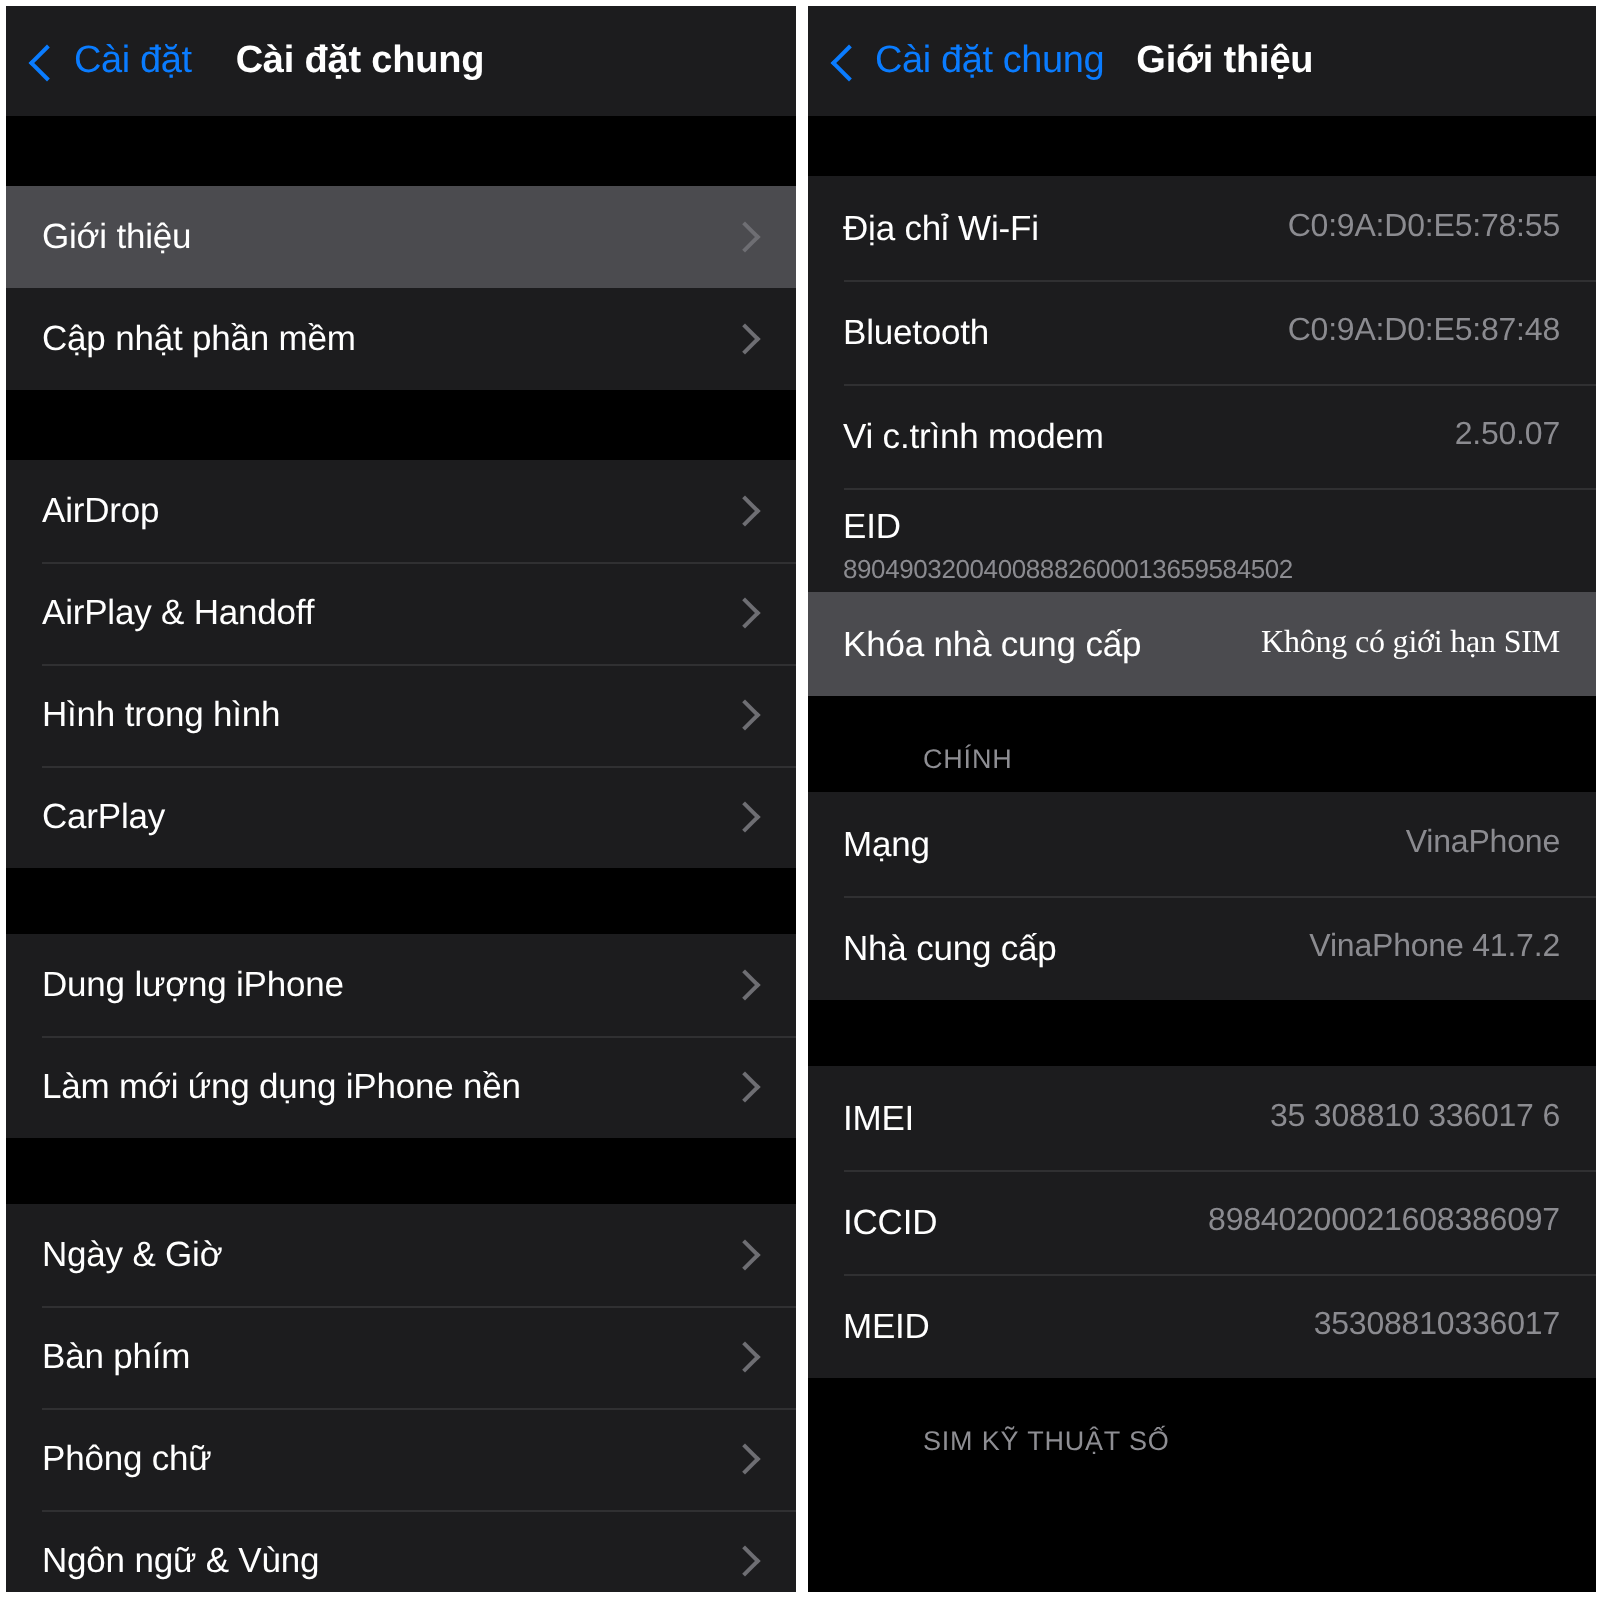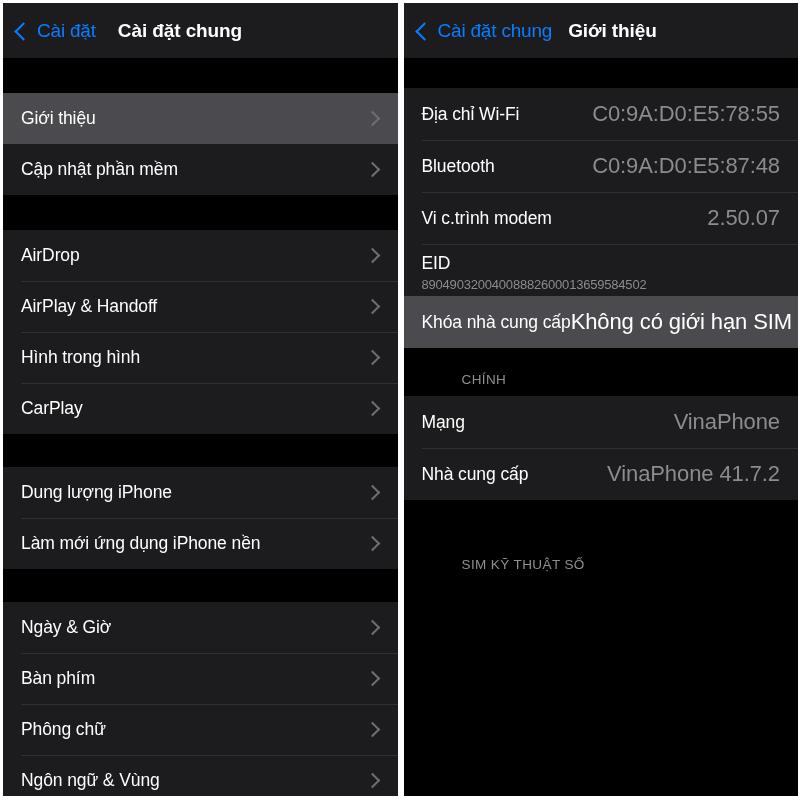--- a/index.html
+++ b/index.html
@@ -130,27 +130,27 @@
 
   .row-label {
     color: #ffffff;
     font-size: 17.5px;
     letter-spacing: -0.1px;
     white-space: nowrap;
   }
   .row-value {
     margin-left: auto;
     color: #8b8b90;
-    font-size: 22px;
+    font-size: 16px;
     letter-spacing: -0.1px;
     white-space: nowrap;
     padding-right: 2px;
     text-align: right;
   }
-  .row.sel .row-value { color: #ffffff; }
+  .row.sel .row-value { color: #ffffff; font-family: Liberation Serif, serif; }
 
   .chev {
     margin-left: auto;
     display: inline-block;
     width: 9px;
     height: 9px;
     border-top: 2.2px solid #6e6e73;
     border-right: 2.2px solid #6e6e73;
     transform: rotate(45deg);
     margin-right: 4px;
@@ -317,19 +317,33 @@
           <span class="row-value">VinaPhone</span>
         </div>
         <div class="row">
           <span class="row-label">Nhà cung cấp</span>
           <span class="row-value">VinaPhone 41.7.2</span>
         </div>
       </div>
 
       <div class="gap g33"></div>
 
+      <div class="group">
+        <div class="row">
+          <span class="row-label">IMEI</span>
+          <span class="row-value">35 308810 336017 6</span>
+        </div>
+        <div class="row">
+          <span class="row-label">ICCID</span>
+          <span class="row-value">89840200021608386097</span>
+        </div>
+        <div class="row">
+          <span class="row-label">MEID</span>
+          <span class="row-value">35308810336017</span>
+        </div>
+      </div>
 
       <div class="section-header">SIM KỸ THUẬT SỐ</div>
 
     </div>
   </div>
 
 </div>
 
 </body></html>

